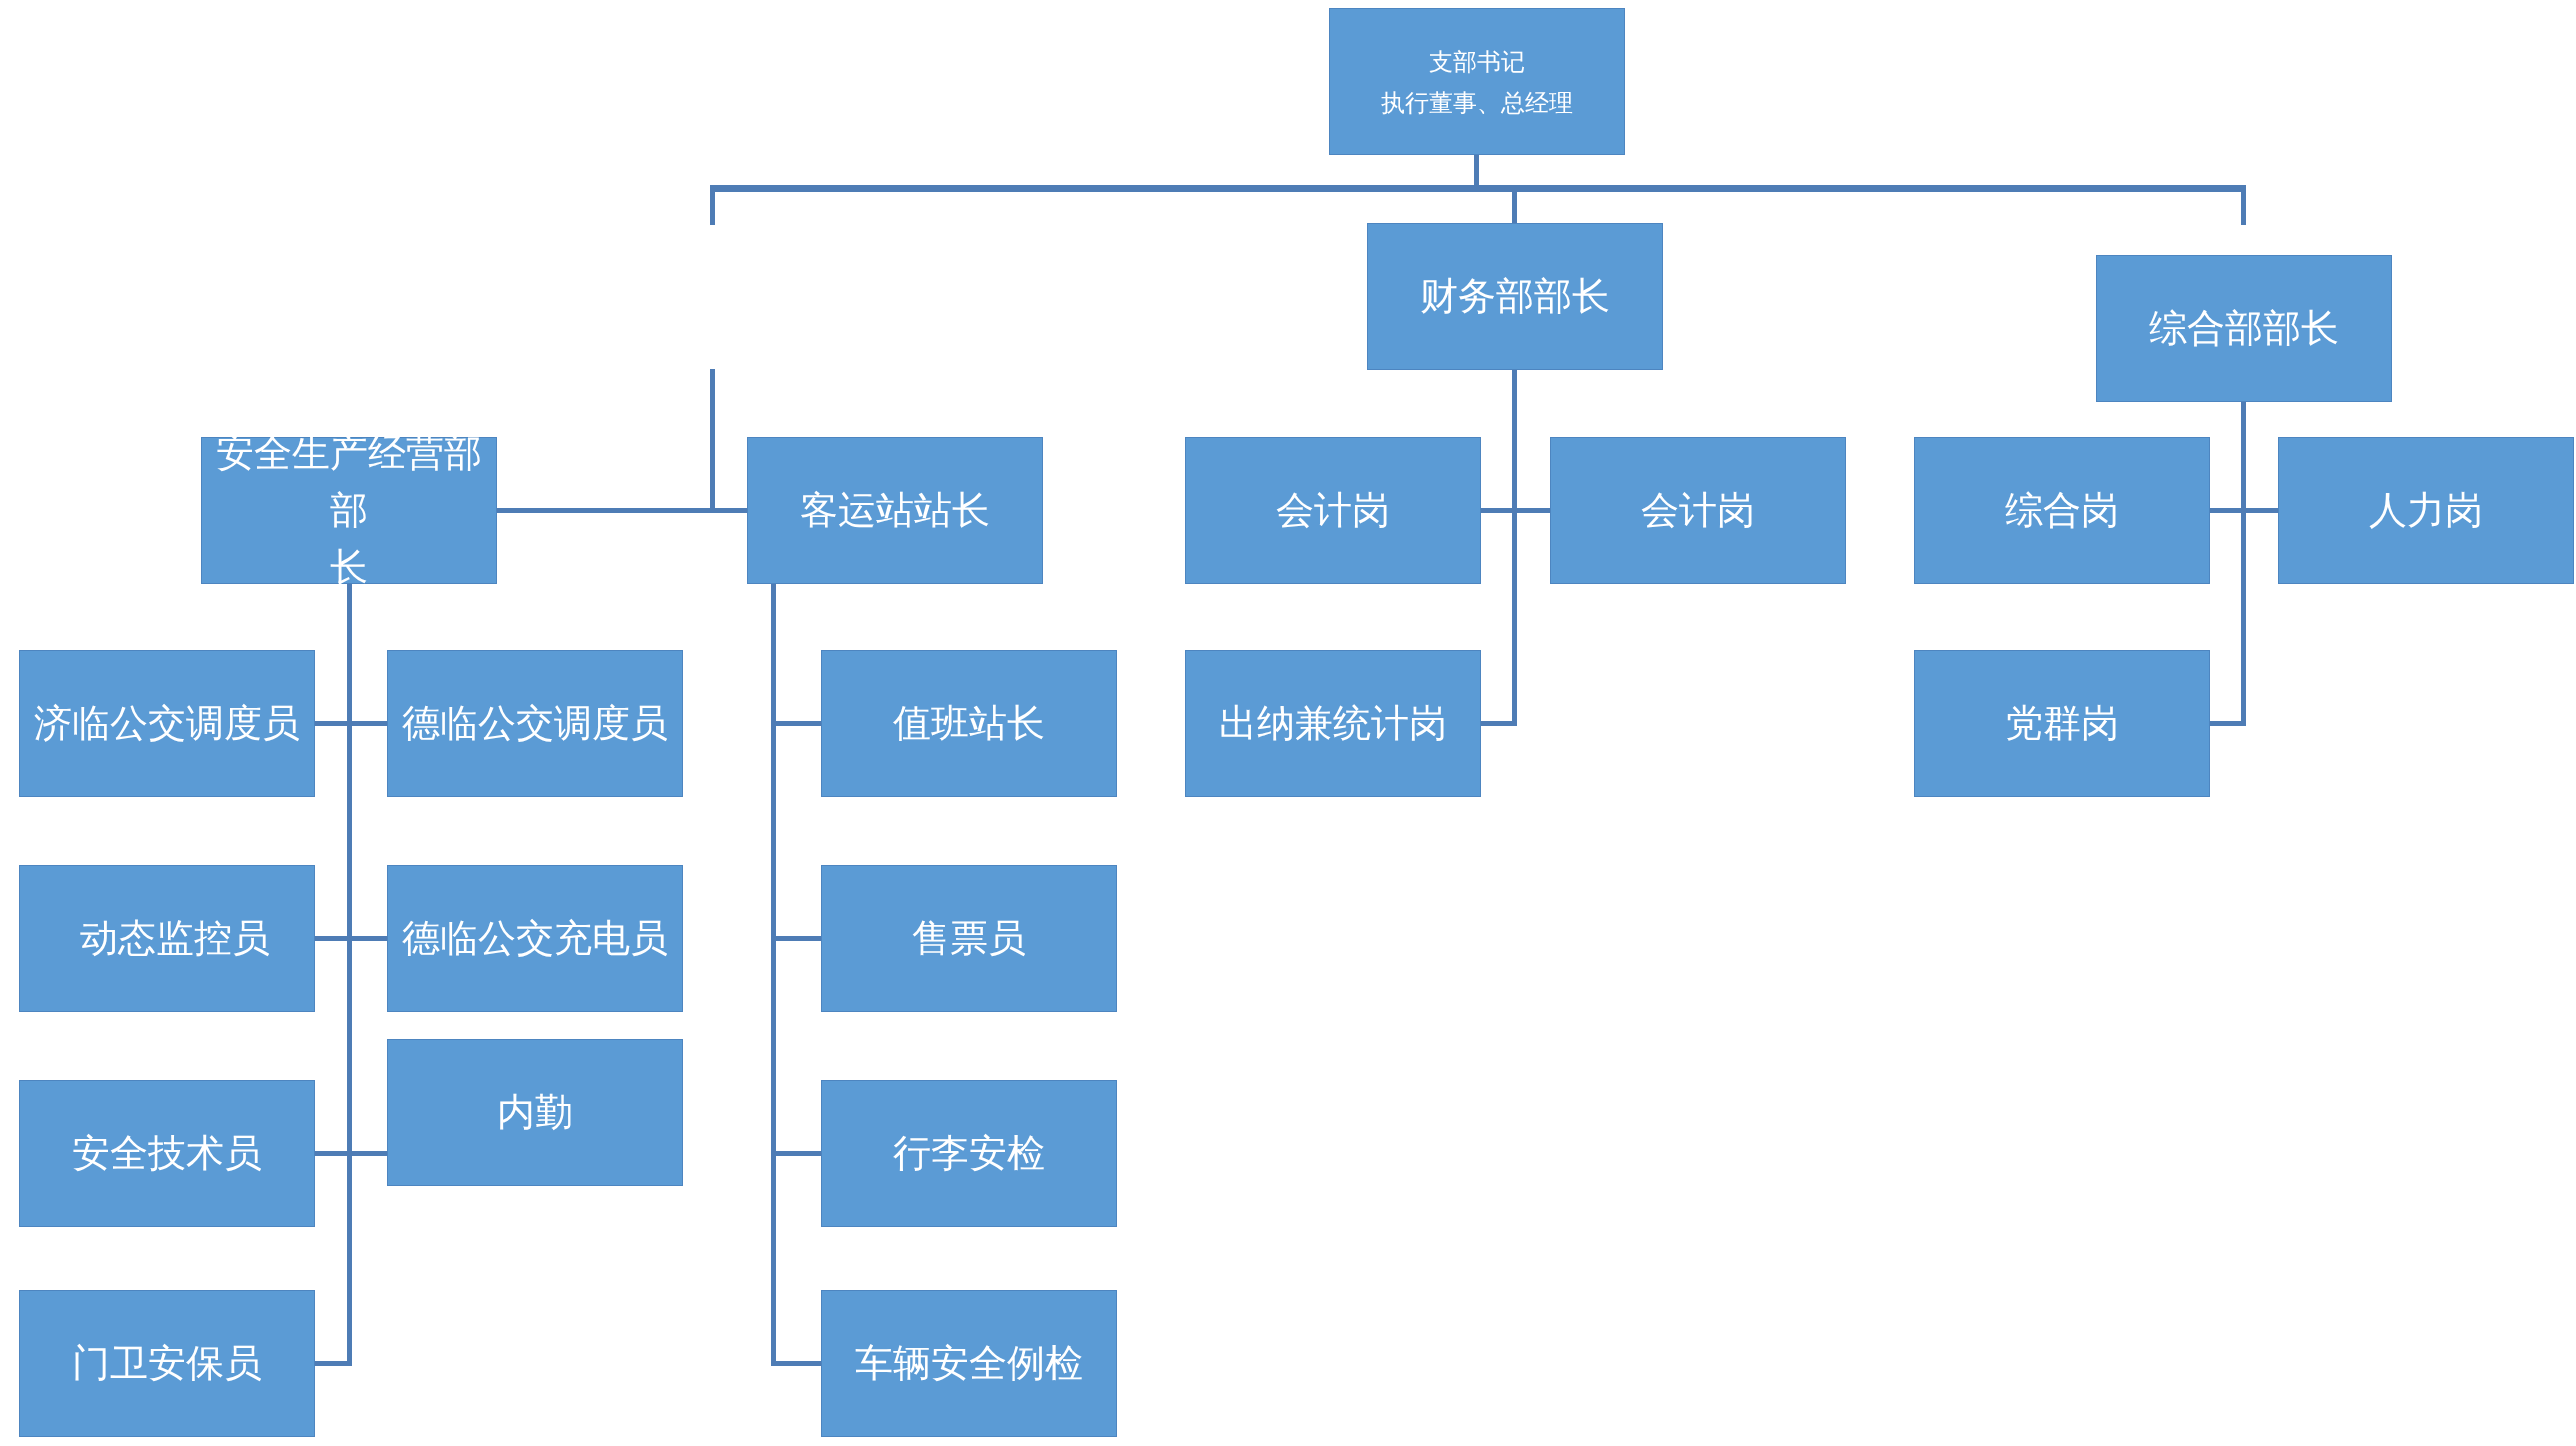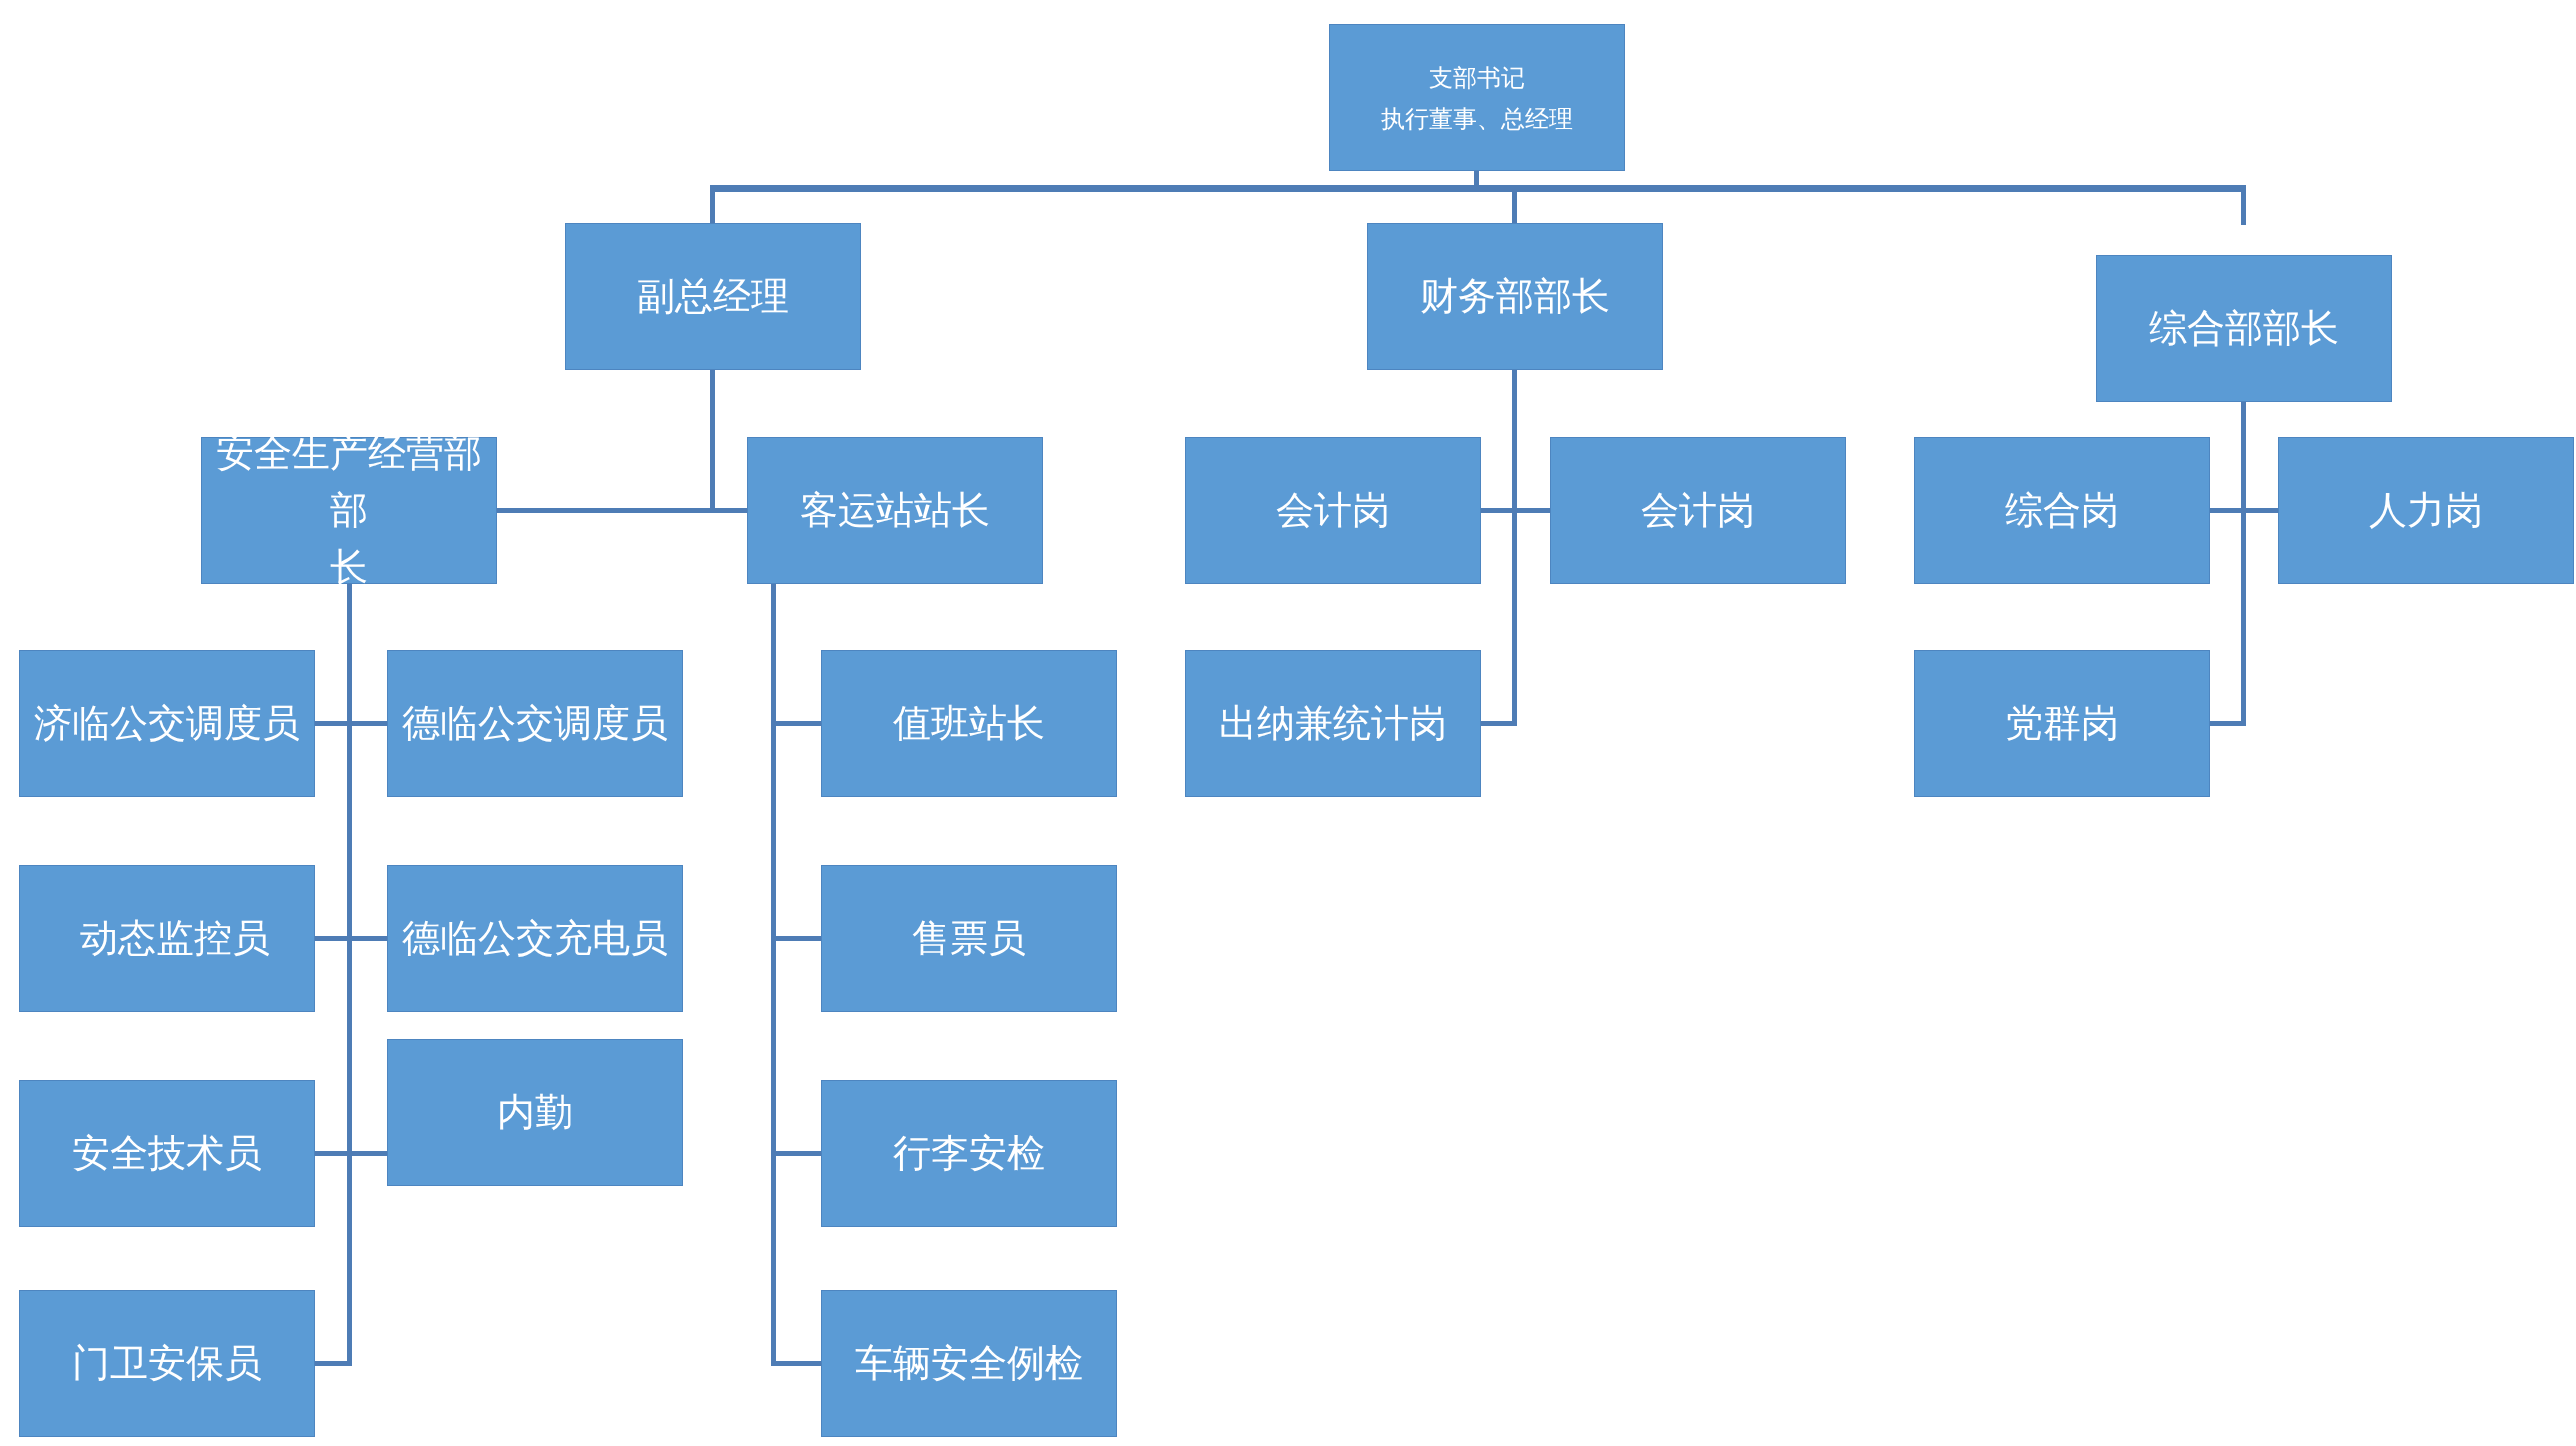--- a/index.html
+++ b/index.html
@@ -24,21 +24,21 @@
     display: flex;
     align-items: center;
     justify-content: center;
     text-align: center;
     white-space: pre-line;
   }
   .node.small { font-size: 24px; line-height: 1.72; }
   .cl { position: absolute; background: #4e7cb5; }
 
   
-  .n-root      { left: 1329px; top: 8.3px; margin-top: 16px;  }
+  .n-root      { left: 1329px; top: 8.3px;  }
   .n-deputy    { left: 565px;  top: 223px; }
   .n-finance   { left: 1367px; top: 223px; }
   .n-general   { left: 2096px; top: 223px; margin-top: 32px; }
   .n-safety    { left: 201px;  top: 437px; }
   .n-station   { left: 747px;  top: 437px; }
   .n-acct1     { left: 1185px; top: 437px; }
   .n-acct2     { left: 1550px; top: 437px; }
   .n-genpost   { left: 1914px; top: 437px; }
   .n-hrpost    { left: 2278px; top: 437px; }
   .n-jilin     { left: 19px;   top: 650px; }
@@ -104,21 +104,20 @@
   <div class="cl l-st-d"></div>
   <div class="cl l-acct-h"></div>
   <div class="cl l-finance-trunk"></div>
   <div class="cl l-cashier-h"></div>
   <div class="cl l-general-trunk"></div>
   <div class="cl l-gen-h"></div>
   <div class="cl l-party-h"></div>
 
   <div class="node small n-root">支部书记
 执行董事、总经理</div>
-  <div class="node n-deputy">副总经理</div>
   <div class="node n-finance">财务部部长</div>
   <div class="node n-general">综合部部长</div>
   <div class="node n-safety">安全生产经营部部
 长</div>
   <div class="node n-station">客运站站长</div>
   <div class="node n-acct1">会计岗</div>
   <div class="node n-acct2">会计岗</div>
   <div class="node n-genpost">综合岗</div>
   <div class="node n-hrpost">人力岗</div>
   <div class="node n-jilin">济临公交调度员</div>

